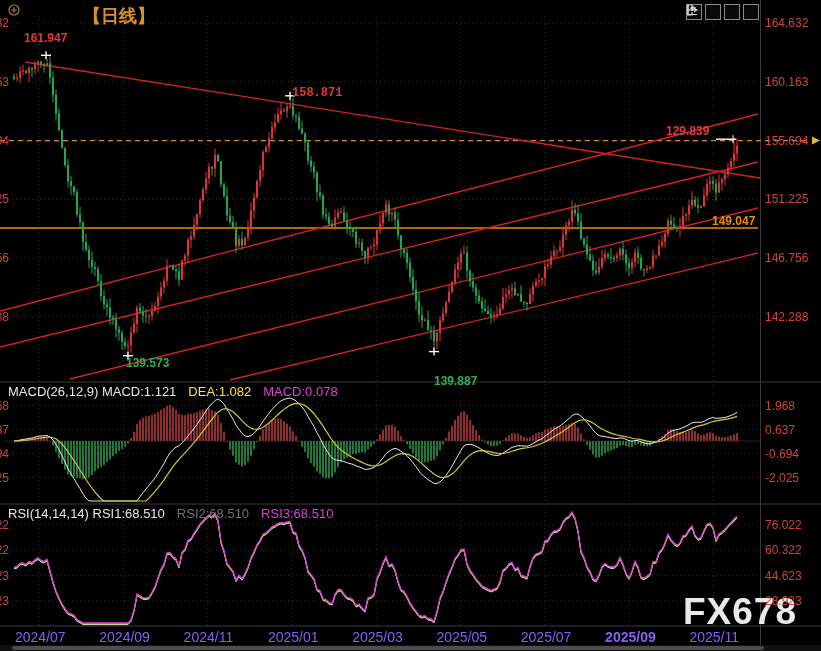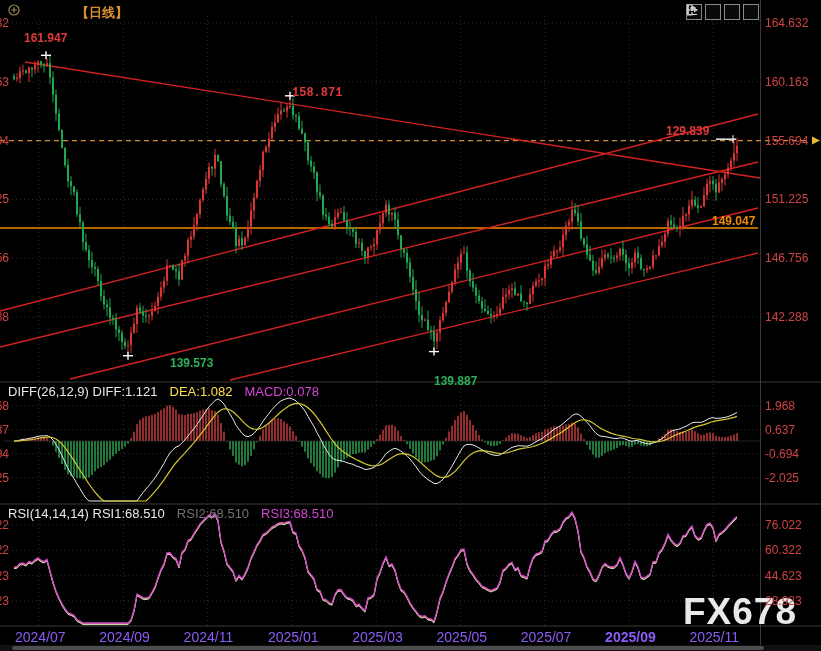--- a/index.html
+++ b/index.html
@@ -1,20 +1,20 @@
 <!DOCTYPE html>
 <html><head>
 <meta charset="utf-8">
 <style>
   html,body{margin:0;padding:0;background:#000;}
   .stage{position:relative;width:821px;height:651px;background:#000;overflow:hidden;
          font-family:"Liberation Sans",sans-serif;}
   svg{position:absolute;left:0;top:0;}
-  .titlebar{position:absolute;left:8px;top:4px;z-index:30;display:flex;align-items:center;gap:16px;
-            font-size:13px;font-weight:bold;}
+  .titlebar{position:absolute;left:8px;top:4px;z-index:30;display:flex;align-items:center;gap:3px;
+            font-size:18px;font-weight:bold;}
   .title-period{color:#d89030;}
   .add-icon{display:inline-flex;margin-left:2px;}
   .toolbar{position:absolute;top:4px;right:62px;z-index:30;display:flex;gap:3px;}
   .tool-btn{width:16px;height:16px;border:1px solid #8a8a8a;background:#0a0a0a;display:flex;
             align-items:center;justify-content:center;padding:0;cursor:pointer;}
   .lbl{position:absolute;z-index:20;font-size:12px;font-weight:bold;white-space:nowrap;}
   .red{color:#e03a3a;} .green{color:#2db05a;} .orange{color:#f08c00;}
   .axis-lbl{position:absolute;z-index:21;font-size:12px;color:#d04343;white-space:nowrap;}
   .left-clip{position:absolute;left:0;width:10px;height:14px;overflow:hidden;z-index:21;}
   .left-clip span{position:absolute;right:1px;top:0;font-size:12px;color:#d04343;white-space:nowrap;}
@@ -861,21 +861,21 @@
       <button class="tool-btn">
         <span>
           <svg width="12" height="12" viewBox="0 0 12 12">
             <path d="M5 1H1.5V11H5" stroke="#cfcfcf" stroke-width="1.2" fill="none"></path>
             <path d="M4 6h6.5 M10.5 6L8.2 4.2M10.5 6L8.2 7.8" stroke="#cfcfcf" stroke-width="1.1" fill="none"></path>
           </svg>
         </span>
       </button>
     </div>
 
-  <div class="pane-header" id="macd-header" style="top:384px"><span style="color: rgb(232, 232, 232);">DIFF(26,12,9) DIFF:1.121</span><span style="color: #fde047;">DEA:1.082</span><span style="color: rgb(214, 69, 214);">MACD:0.078</span></div>
+  <div class="pane-header" id="macd-header" style="top:384px"><span style="color: rgb(232, 232, 232);">MACD(26,12,9) MACD:1.121</span><span style="color: #fde047;">DEA:1.082</span><span style="color: rgb(214, 69, 214);">MACD:0.078</span></div>
   <div class="pane-header" id="rsi-header" style="top:506px"><span style="color: rgb(232, 232, 232);">RSI(14,14,14) RSI1:68.510</span><span style="color: #737373;">RSI2:68.510</span><span style="color: rgb(214, 69, 214);">RSI3:68.510</span></div>
 
   <div id="labels">
       <div class="axis-lbl" style="left: 765px; top: 16px;">164.632</div>
       <div class="left-clip" style="top: 16px;">
         <span>164.632</span>
       </div>
       <div class="axis-lbl" style="left: 765px; top: 74.8026px;">160.163</div>
       <div class="left-clip" style="top: 74.8026px;">
         <span>160.163</span>
@@ -924,21 +924,21 @@
       <div class="left-clip" style="top: 568.666px;">
         <span>44.623</span>
       </div>
       <div class="axis-lbl" style="left: 765px; top: 594px;">28.923</div>
       <div class="left-clip" style="top: 594px;">
         <span>28.923</span>
       </div>
       <div class="lbl red" style="left: 24px; top: 31px;">161.947</div>
       <div class="lbl red" style="left: 292px; top: 86px; font-family: Liberation Mono, monospace;">158.871</div>
       <div class="lbl red" style="left: 666px; top: 124px;">129.839</div>
-      <div class="lbl green" style="left: 126px; top: 356px; margin-left: 44px;">139.573</div>
+      <div class="lbl green" style="left: 126px; top: 356px;">139.573</div>
       <div class="lbl green" style="left: 434px; top: 374px;">139.887</div>
       <div class="lbl orange" style="left: 712px; top: 214px;">149.047</div>
       <div class="x-label" style="left: 15px;">2024/07</div>
       <div class="x-label" style="left: 99.3px;">2024/09</div>
       <div class="x-label" style="left: 183.6px;">2024/11</div>
       <div class="x-label" style="left: 267.9px;">2025/01</div>
       <div class="x-label" style="left: 352.2px;">2025/03</div>
       <div class="x-label" style="left: 436.5px;">2025/05</div>
       <div class="x-label" style="left: 520.8px;">2025/07</div>
       <div class="x-label" style="left: 605.1px; font-weight: bold;">2025/09</div>

